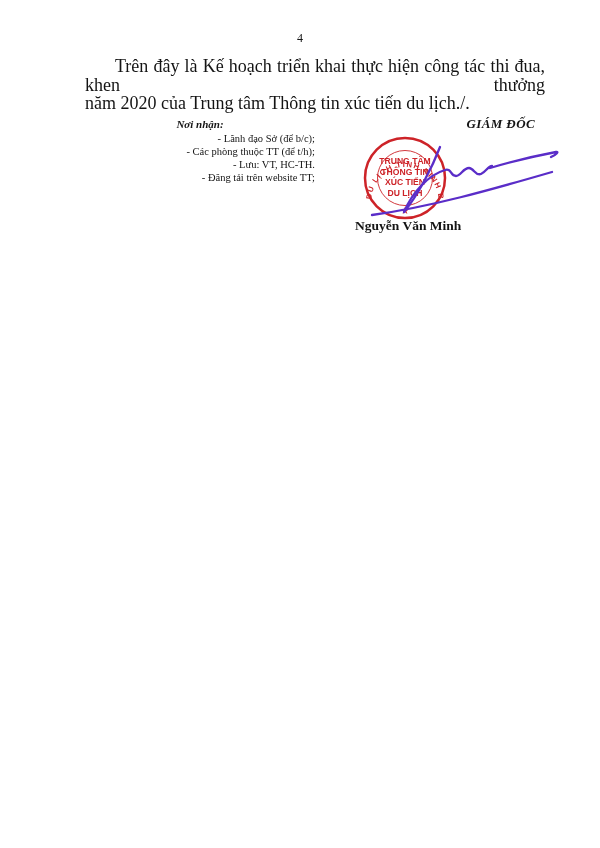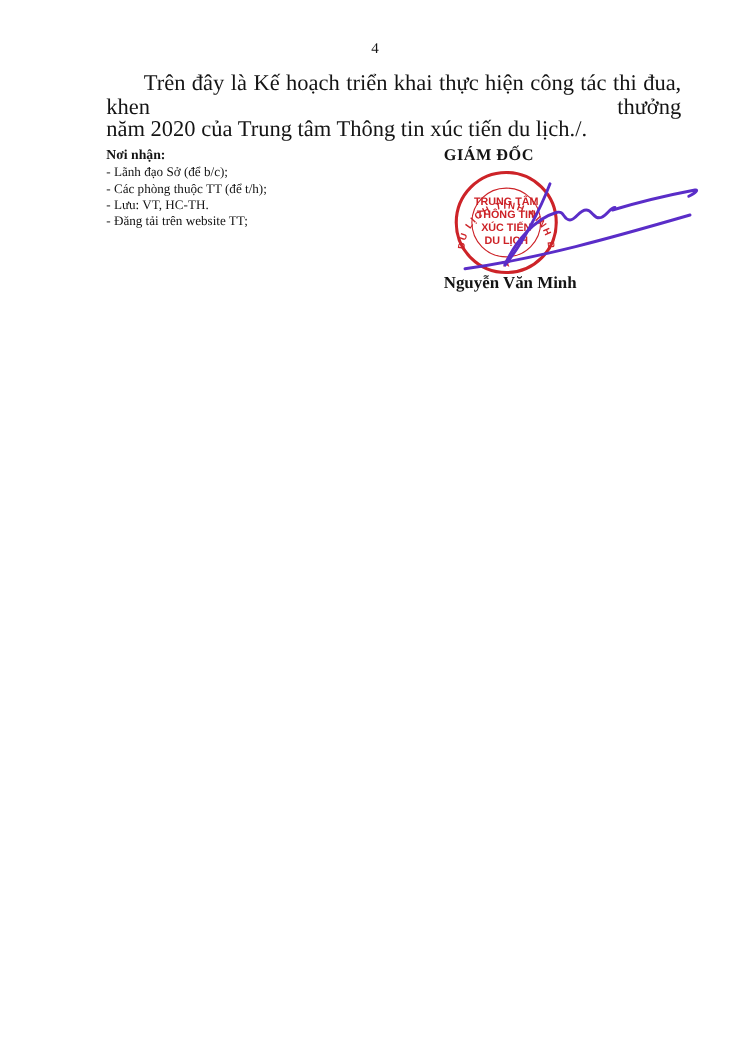--- a/index.html
+++ b/index.html
@@ -40,35 +40,39 @@
     text-align-last: justify;
   }
 
   .recipients {
     position: absolute;
     left: 85px; top: 118px;
     width: 230px;
   }
   .recipients-heading {
     font-weight: bold;
+    font-style: italic;
     font-size: 11px;
     margin-bottom: 2px;
+    text-align: center;
   }
   .recipient-item {
     font-size: 10.5px;
     line-height: 13px;
+    text-align: right;
   }
 
   .director-title {
     position: absolute;
     left: 355px; top: 116px; width: 180px;
-    text-align: left;
+    text-align: right;
     font-weight: bold;
     font-size: 13px;
     letter-spacing: 0.4px;
+    font-style: italic;
   }
 
   .stamp {
     position: absolute;
     left: 345px; top: 118px;
     width: 120px; height: 120px;
   }
   .stamp .ring-outer { fill: none; stroke: var(--stamp_red); stroke-width: 2.5; }
   .stamp .ring-inner { fill: none; stroke: var(--stamp_red); stroke-width: 0.9; }
   .stamp .arc-guide { fill: none; stroke: none; }

